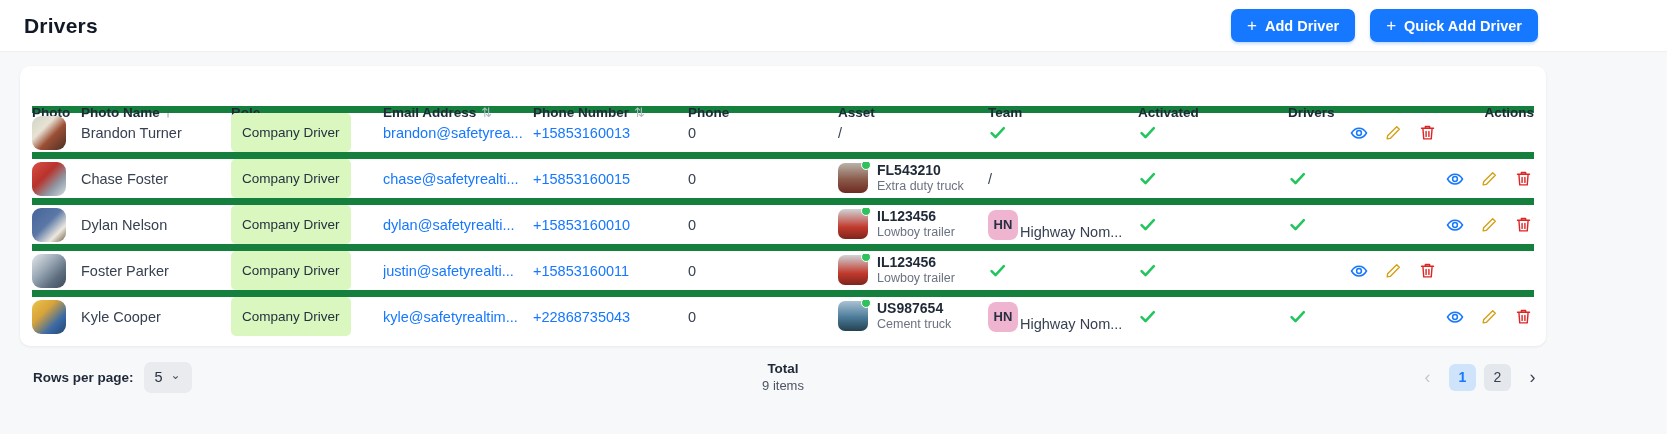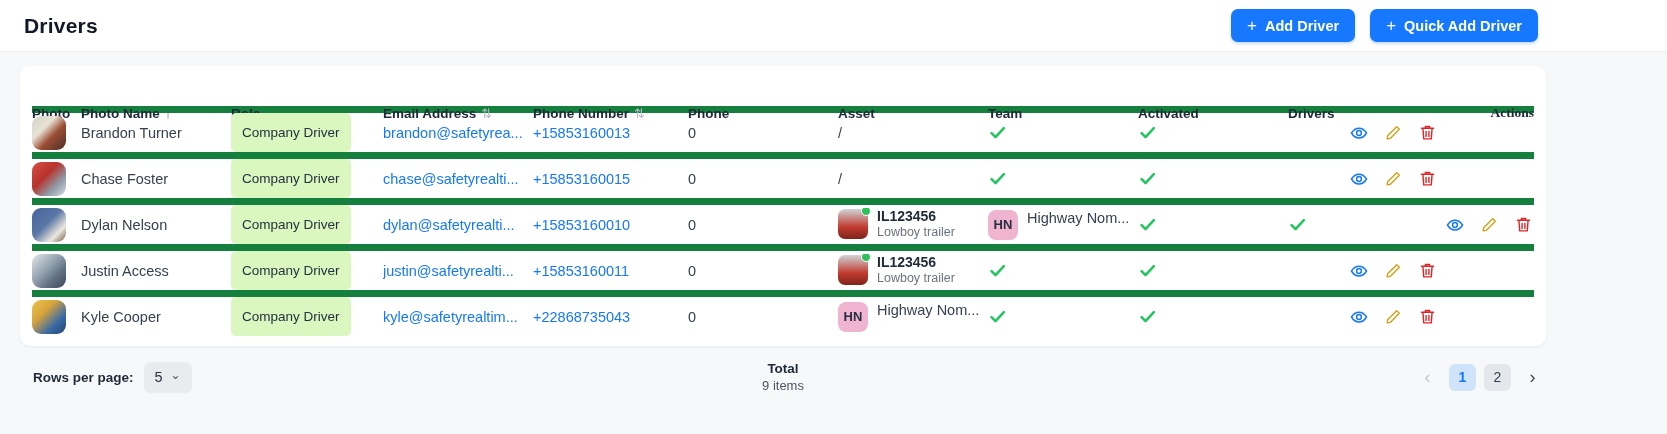--- a/index.html
+++ b/index.html
@@ -31,21 +31,21 @@
   
   .page { padding: 14px 121px 0 20px; }
   .card { background: #fff; border-radius: 10px; box-shadow: 0 1px 3px rgba(15,23,42,.07);
           padding: 0 12px 10px 12px; }
   .tr { display: grid;
         grid-template-columns: 49px 150px 152px 150px 155px 150px 150px 150px 150px 150px minmax(0,1fr);
         align-items: center; }
   .thead { height: 40px; }
   .thead .th { font-size: 13.5px; font-weight: 700; color: #1f2937; white-space: nowrap;
                display: flex; align-items: center; gap: 5px; margin-top: 39px; }
-  .th.right, .td.right { justify-content: flex-end; text-align: center; font-family: Liberation Serif, serif; }
+  .th.right, .td.right { justify-content: flex-end; text-align: center; }
   .sort-asc { font-size: 13px; color: #4b5563; font-weight: 400; }
   .sort-both { font-size: 13px; color: #b3b9c2; font-weight: 400; }
   .row { height: 46px; border-top: 7px solid #15803d; }
   .td { display: flex; align-items: center; font-size: 14.5px; color: #374151; white-space: nowrap; overflow: hidden; }
   .td a { color: #1677ff; text-decoration: none; }
 
   .avatar { width: 34px; height: 34px; border-radius: 9px; flex: none; }
   .photo-1 { background: linear-gradient(135deg,#cfd6c8 0%,#e8e2d4 35%,#9b4f35 60%,#4a2f24 100%); }
   .photo-2 { background: linear-gradient(135deg,#d94f43 0%,#b8332c 40%,#8f9aa6 70%,#d8dde2 100%); }
   .photo-3 { background: linear-gradient(135deg,#46649a 0%,#5a77a6 45%,#ece8de 75%,#6e5a46 100%); }
@@ -59,21 +59,21 @@
   .truck { width: 30px; height: 30px; border-radius: 7px; position: relative; flex: none; }
   .truck .dot { position: absolute; top: -3px; right: -3px; width: 10px; height: 10px;
                 border-radius: 50%; background: #2fc25b; border: 1.5px solid #fff; }
   .truck-1 { background: linear-gradient(180deg,#7ab3d9 0%,#c9855a 55%,#5f432a 100%); }
   .truck-2 { background: linear-gradient(180deg,#b9b3a9 0%,#8a5a4a 55%,#6e2a20 100%); }
   .truck-3 { background: linear-gradient(180deg,#cfd4d8 0%,#c23b2e 60%,#7e241c 100%); }
   .truck-5 { background: linear-gradient(180deg,#a9c2d2 0%,#4a7a99 55%,#24424f 100%); }
   .asset-code { font-size: 14px; font-weight: 700; color: #1f2937; line-height: 1.2; }
   .asset-type { font-size: 12.5px; color: #6b7280; line-height: 1.25; }
 
-  .team-wrap { display: flex; align-items: flex-start; gap: 9px; }
+  .team-wrap { display: flex; align-items: flex-end; gap: 2px; }
   .team-av { width: 30px; height: 30px; border-radius: 8px; display: flex; align-items: center;
              justify-content: center; font-size: 13px; font-weight: 700; color: #27303f; flex: none; }
   .team-pink { background: #efb4d0; }
   .team-tan  { background: #d8bf90; }
   .team-slash { color: #374151; }
 
   .icon { display: inline-flex; }
   .actions { gap: 17px; padding-right: 2px; }
   .act { background: none; border: none; padding: 0; cursor: pointer; display: inline-flex; }
 
@@ -208,20 +208,31 @@
           <span class="chip">Company Driver</span>
         </div>
       <div class="td">
           <a href="#">chase@safetyrealti...</a>
         </div>
       <div class="td">
           <a href="#">+15853160015</a>
         </div>
       <div class="td">0</div>
       <div class="td">
+          <div class="asset-wrap">
+        <span class="truck truck-2">
+              <span class="dot"></span>
+            </span>
+        <span>
+              <span class="asset-code" style="display:block">FL543210</span>
+        <span class="asset-type" style="display:block">Extra duty truck</span>
+            </span>
+      </div>
+        </div>
+      <div class="td">
           <span class="team-slash">/</span>
         </div>
       <div class="td">
           <span class="icon">
         <svg width="19" height="19" viewBox="0 0 24 24" fill="none">
               <path d="M4.5 12.8l5 5L20 6.5" stroke="#22c55e" stroke-width="3.2" stroke-linecap="round" stroke-linejoin="round"></path>
             </svg>
           </span>
         </div>
       <div class="td">
@@ -326,21 +337,21 @@
               </svg>
             </span>
           </button>
       </div>
     </div>
 
     <div class="tr row">
       <div class="td">
           <span class="avatar photo-4"></span>
         </div>
-      <div class="td">Justin Access</div>
+      <div class="td">Foster Parker</div>
       <div class="td">
           <span class="chip">Company Driver</span>
         </div>
       <div class="td">
           <a href="#">justin@safetyrealti...</a>
         </div>
       <div class="td">
           <a href="#">+15853160011</a>
         </div>
       <div class="td">0</div>
@@ -403,20 +414,31 @@
       <div class="td">
           <span class="chip">Company Driver</span>
         </div>
       <div class="td">
           <a href="#">kyle@safetyrealtim...</a>
         </div>
       <div class="td">
           <a href="#">+22868735043</a>
         </div>
       <div class="td">0</div>
+      <div class="td">
+          <div class="asset-wrap">
+        <span class="truck truck-5">
+              <span class="dot"></span>
+            </span>
+        <span>
+              <span class="asset-code" style="display:block">US987654</span>
+        <span class="asset-type" style="display:block">Cement truck</span>
+            </span>
+      </div>
+        </div>
       <div class="td">
           <div class="team-wrap">
         <span class="team-av team-pink">HN</span>
         <span>Highway Nom...</span>
       </div>
         </div>
       <div class="td">
           <span class="icon">
         <svg width="19" height="19" viewBox="0 0 24 24" fill="none">
               <path d="M4.5 12.8l5 5L20 6.5" stroke="#22c55e" stroke-width="3.2" stroke-linecap="round" stroke-linejoin="round"></path>

